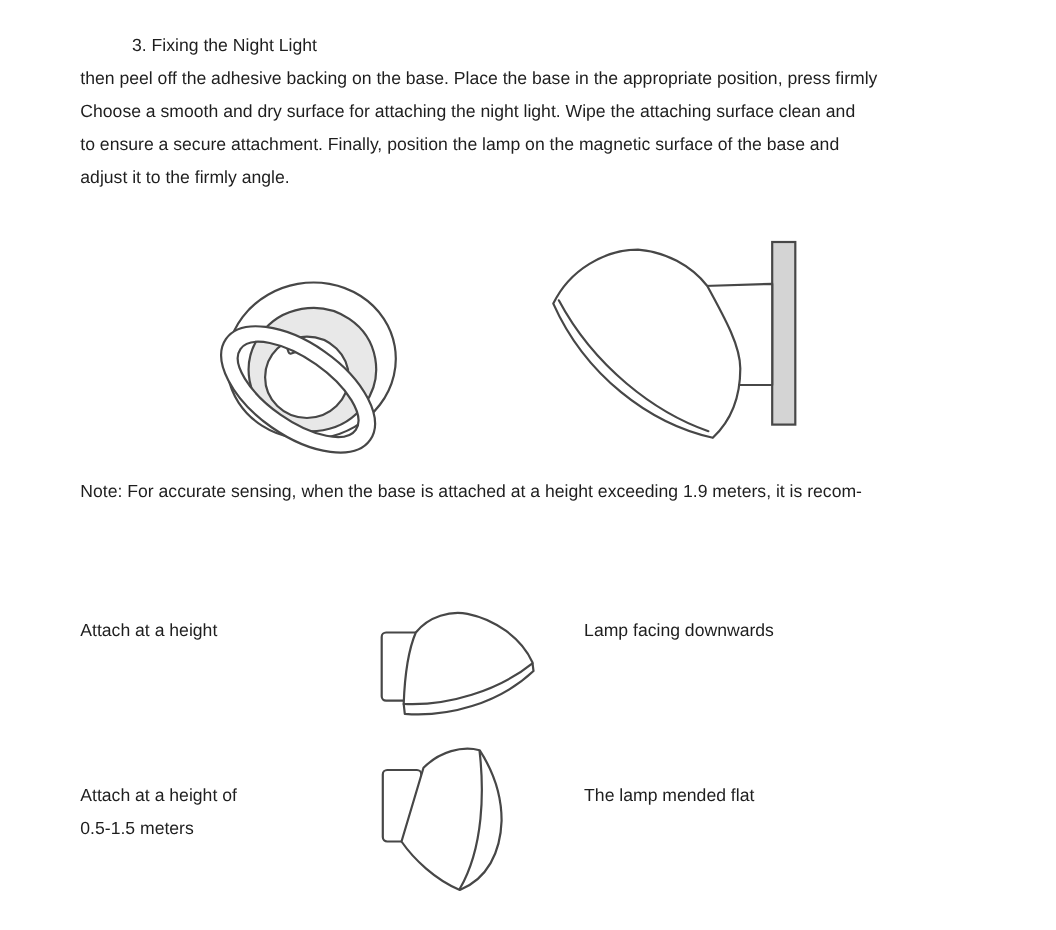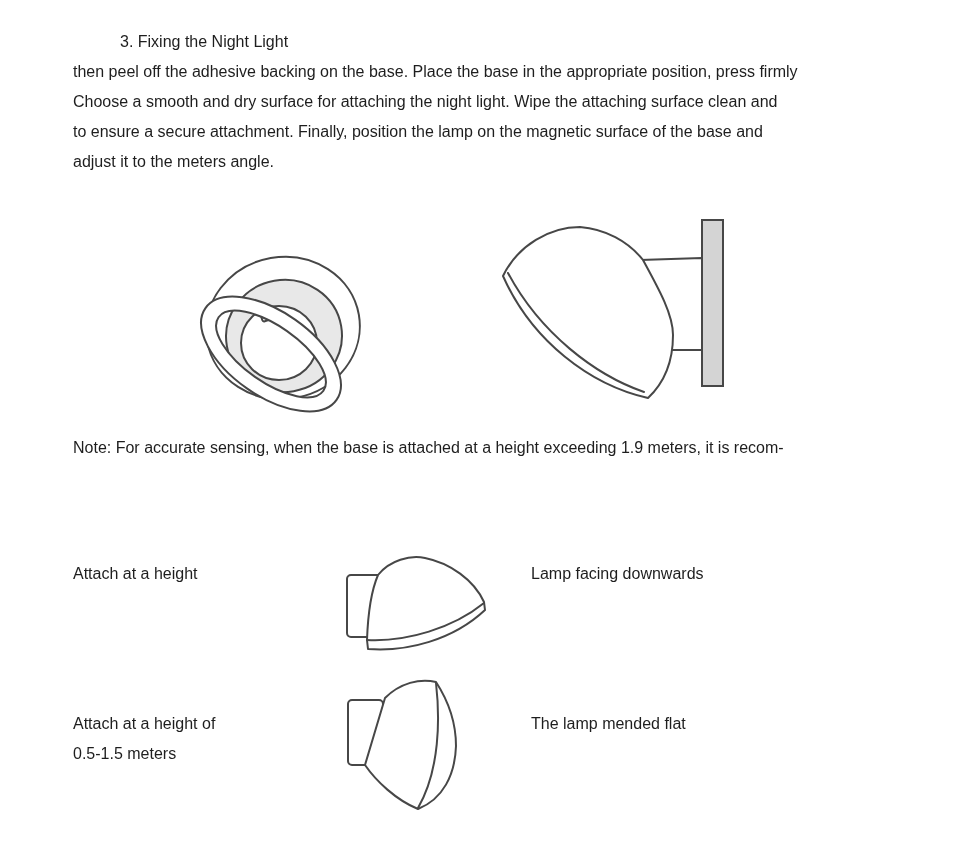--- a/index.html
+++ b/index.html
@@ -37,21 +37,21 @@
 <body>
 
 <div class="page">
 
   <div class="txt" id="title">3. Fixing the Night Light</div>
 
   <div class="txt" id="intro">
     <div>then peel off the adhesive backing on the base. Place the base in the appropriate position, press firmly</div>
     <div>Choose a smooth and dry surface for attaching the night light. Wipe the attaching surface clean and</div>
     <div>to ensure a secure attachment. Finally, position the lamp on the magnetic surface of the base and</div>
-    <div>adjust it to the meters angle.</div>
+    <div>adjust it to the firmly angle.</div>
   </div>
 
   <svg class="fig" id="fig-ring" width="180" height="168" viewBox="0 0 180 168">
     <ellipse class="ln" cx="88" cy="80" rx="77" ry="71" transform="rotate(-10 88 80)"></ellipse>
     <ellipse class="gray" cx="89" cy="88" rx="58" ry="56" transform="rotate(-10 89 88)"></ellipse>
     <ellipse class="ln" cx="84" cy="95" rx="38" ry="37"></ellipse>
     <rect class="ln" x="66" y="62" width="15" height="10" rx="2" transform="rotate(-18 73 67)"></rect>
     <path class="ln" fill-rule="evenodd" transform="translate(76,106) rotate(35)" d="M-80,0 a80,42 0 1,0 160,0 a80,42 0 1,0 -160,0 Z M-64,0 a64,28 0 1,0 128,0 a64,28 0 1,0 -128,0 Z"></path>
   </svg>
 

